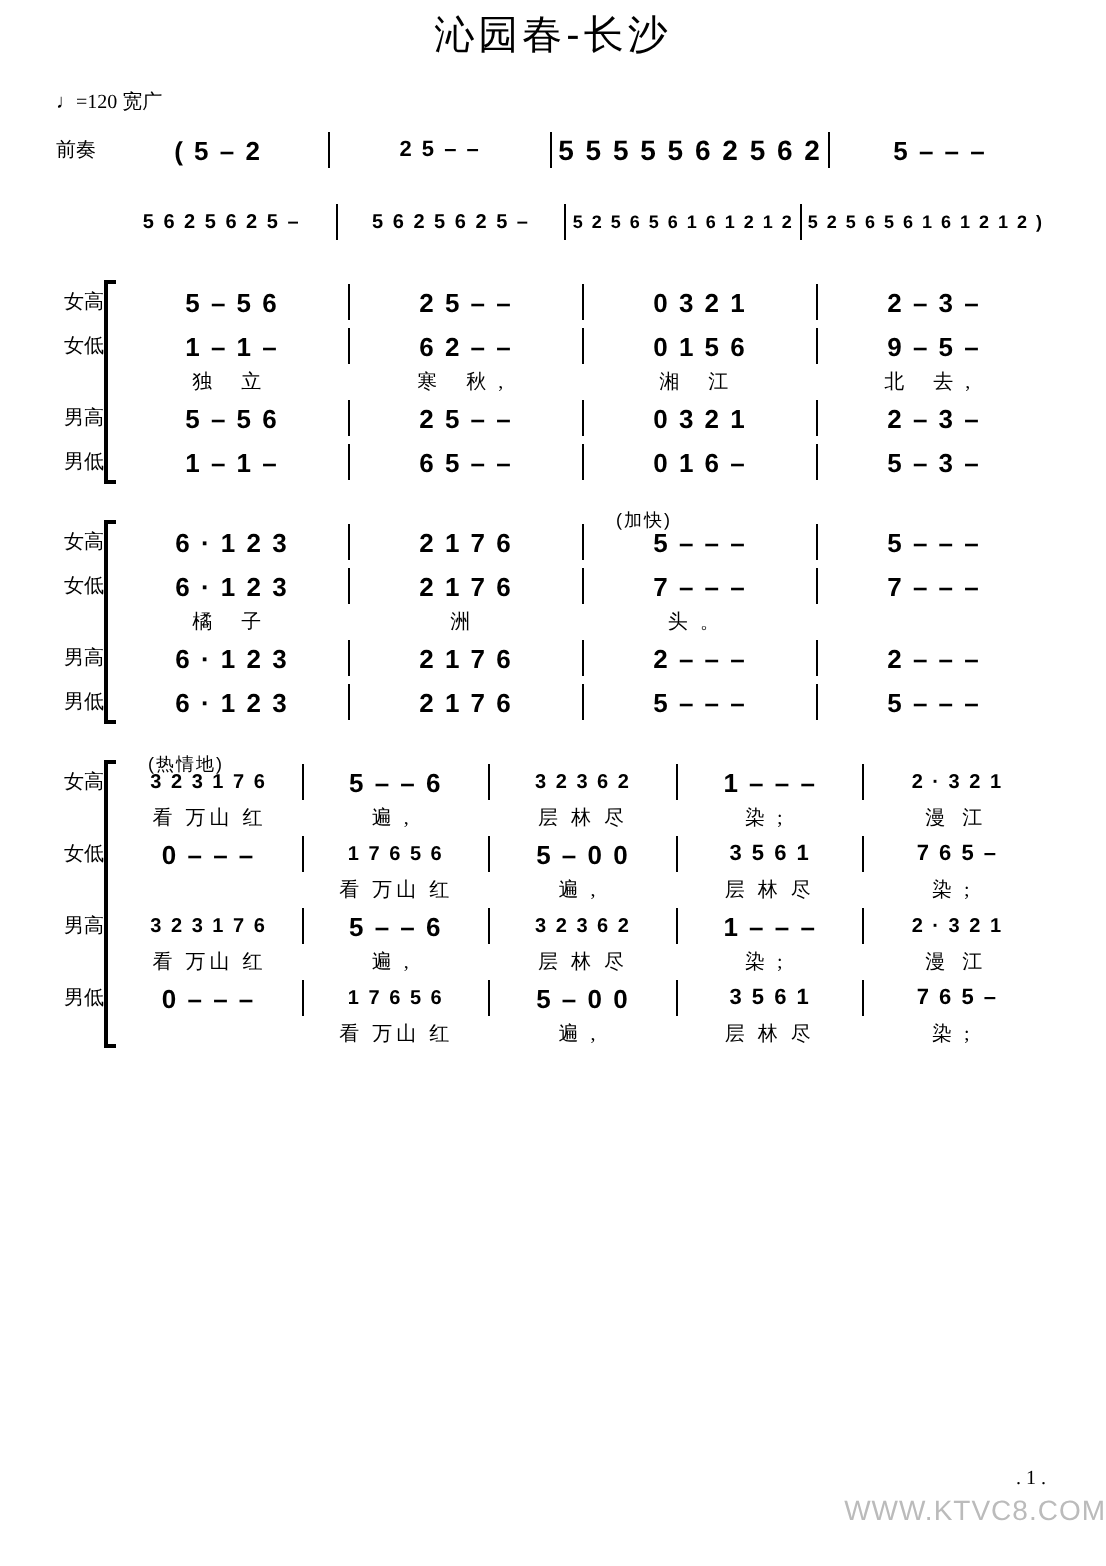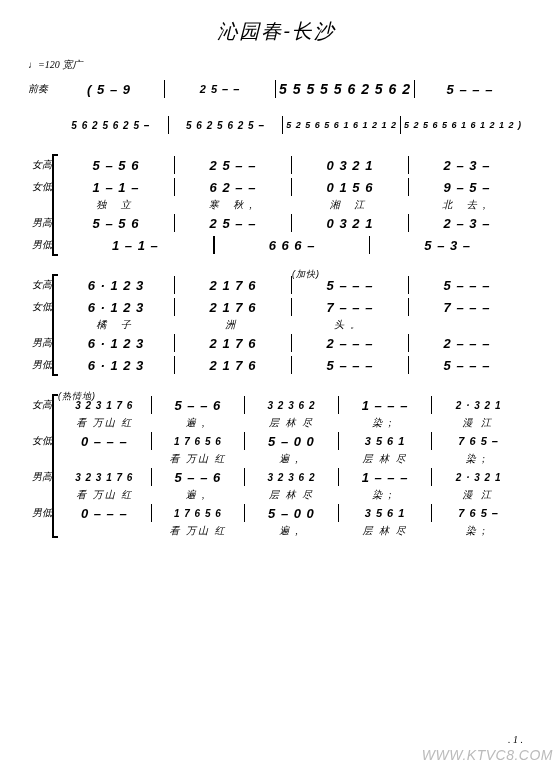--- a/index.html
+++ b/index.html
@@ -10,24 +10,23 @@
     font-family: "SimSun", "宋体", serif;
     width: 553px;
     height: 783px;
     position: relative;
     overflow: hidden;
   }
   .page {
     width: 553px;
     height: 769px;
     position: relative;
-    padding: 18px 28px 0 28px;
+    padding: 4px 28px 0 28px;
     font-size: 11px;
     color: #000;
-    font-style: italic;
   }
   .title {
     text-align: center;
     font-size: 20px;
     font-family: "SimHei", "黑体", sans-serif;
     letter-spacing: 2px;
     margin-bottom: 10px;
   }
   .meta-row {
     display: flex;
@@ -107,21 +106,21 @@
     border-top: 2px solid #000;
     border-bottom: 2px solid #000;
   }
   .sys-content { position: relative; padding-left: 4px; }
   .small { font-size: 11px; }
   .marker {
     font-size: 9px;
     font-weight: normal;
     position: absolute;
     top: -10px;
-    left: 0;
+    left: 16px;
   }
   .footer-wm {
     position: absolute;
     bottom: 6px;
     right: 0;
     font-family: Arial, sans-serif;
     font-size: 14px;
     color: #bbb;
     letter-spacing: 0.5px;
   }
@@ -138,21 +137,21 @@
 <div class="page">
 
   <div class="title">沁园春-长沙</div>
 
   <div class="tempo">♩=120  宽广</div>
 
   <div class="system">
     <div class="staff-row">
       <div class="part-label">前奏</div>
       <div class="music">
-        <div class="bar">( 5 – 9</div>
+        <div class="bar">( 5 – 2</div>
         <div class="barline"></div>
         <div class="bar small">2 5 – –</div>
         <div class="barline"></div>
         <div class="bar small" style="font-size:14px">5  5 5 5 5 6 2 5 6 2</div>
         <div class="barline"></div>
         <div class="bar">5 – – –</div>
       </div>
     </div>
   </div>
 
@@ -217,22 +216,23 @@
           <div class="bar">0  3 2 1</div>
             <div class="barline"></div>
           <div class="bar">2 – 3 –</div>
         </div>
       </div>
       <div class="staff-row">
         <div class="part-label">男低</div>
         <div class="music">
           <div class="bar">1 – 1 –</div>
             <div class="barline"></div>
-            <div class="barline"></div>
-          <div class="bar">6  6 6 –</div>
+          <div class="bar">6  5 – –</div>
+            <div class="barline"></div>
+          <div class="bar">0  1 6 –</div>
             <div class="barline"></div>
           <div class="bar">5 – 3 –</div>
         </div>
       </div>
     </div>
   </div>
 
   <div class="system" style="margin-top:18px">
     <div class="bracket"></div>
     <div class="sys-content">

